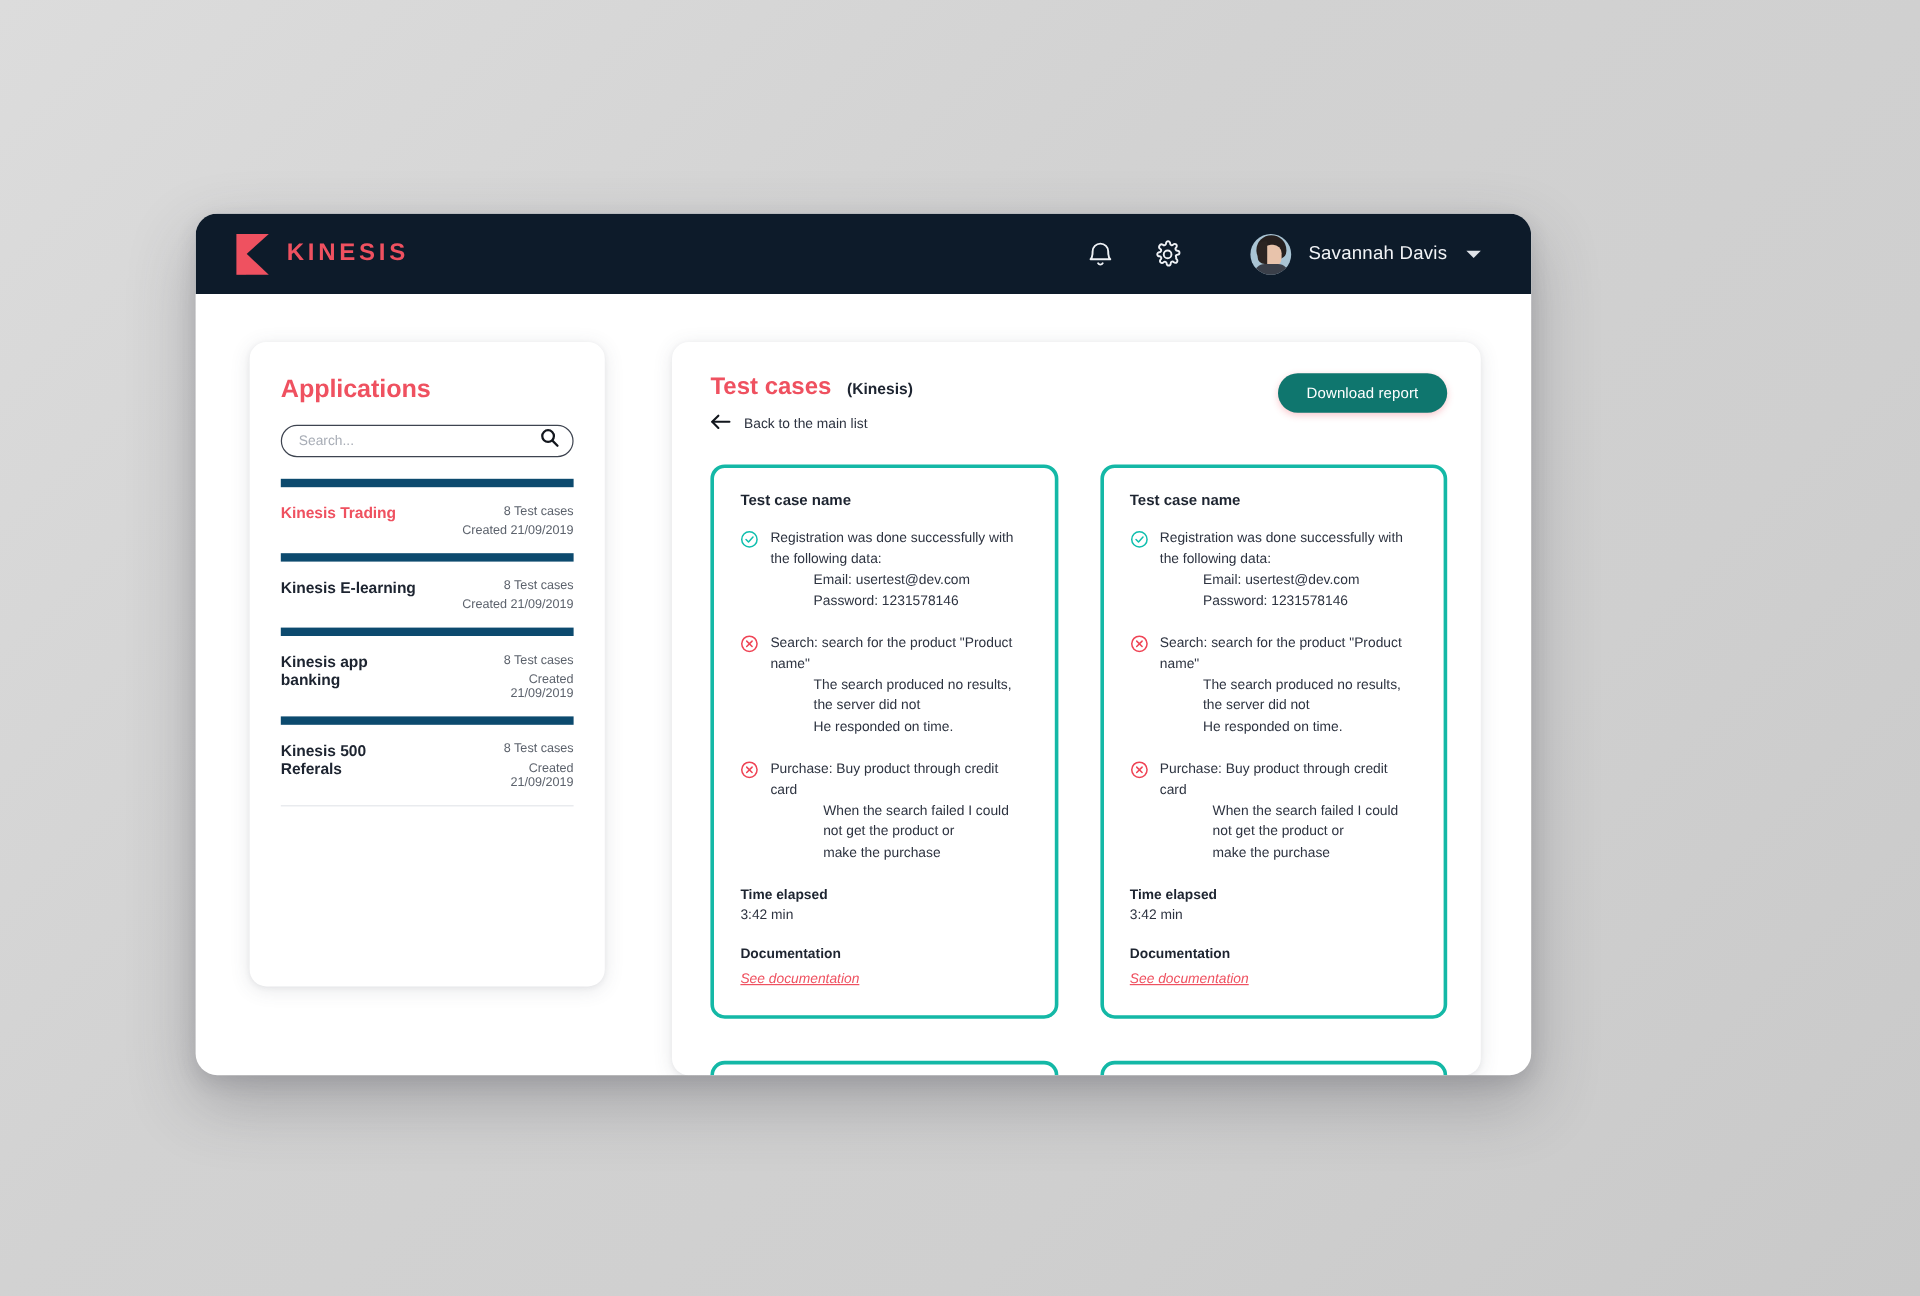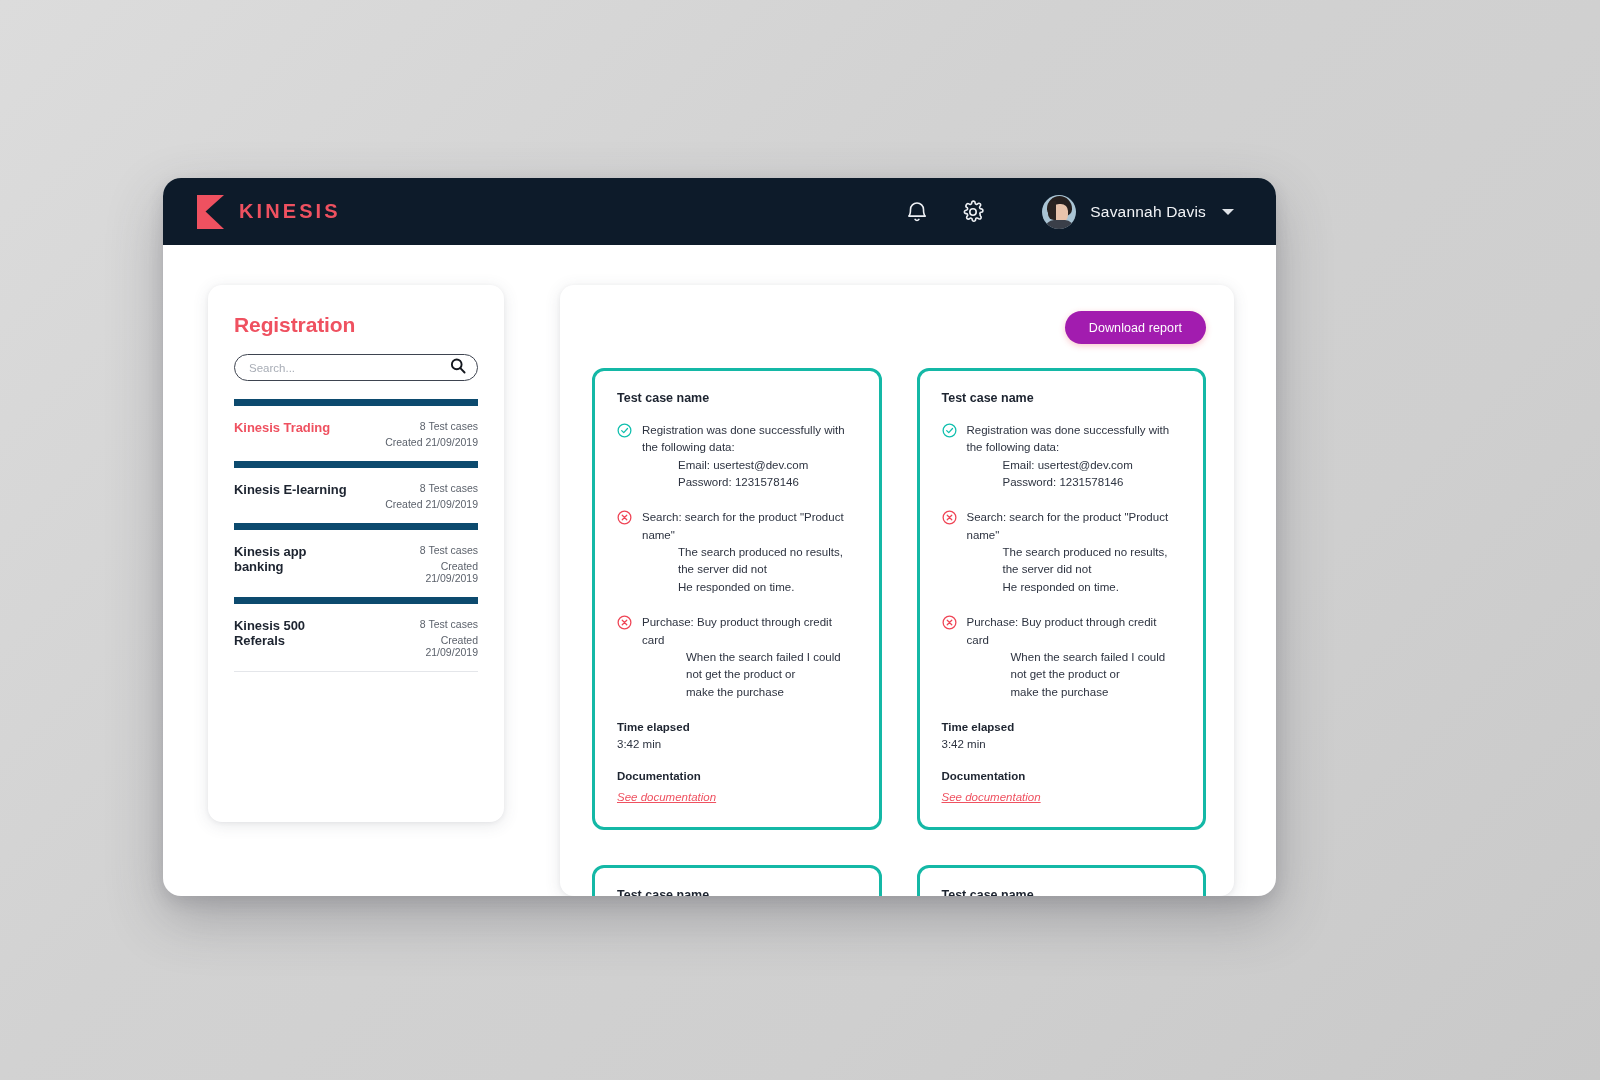--- a/index.html
+++ b/index.html
@@ -271,21 +271,21 @@
     margin-top: 11px;
     cursor: pointer;
   }
   .back-label {
     font-size: 11.5px;
     color: #2d3340;
   }
 
   .download-btn {
     margin-left: auto;
-    background: #a21caf;
+    background: #0f766e;
     color: #fff;
     border: none;
     border-radius: 19px;
     height: 33px;
     padding: 0 24px;
     font-family: "Liberation Sans", sans-serif;
     font-size: 12.5px;
     cursor: pointer;
     letter-spacing: 0.1px;
     box-shadow: 0 2px 6px rgba(239,81,96,0.32);
@@ -397,21 +397,21 @@
         </span>
         <span class="user-name">Savannah Davis</span>
         <span class="caret"></span>
       </div>
     </div>
   </div>
 
   <div class="content">
 
     <aside class="sidebar-card">
-      <h2 class="sidebar-title">Registration</h2>
+      <h2 class="sidebar-title">Applications</h2>
 
       <div class="search-wrap">
         <input class="search-input" type="text" placeholder="Search..." style="">
         <span>
           <svg width="18" height="18" viewBox="0 0 20 20" fill="none" stroke="#12161d" stroke-width="2.1" stroke-linecap="round">
             <circle cx="8.6" cy="8.2" r="5.4"></circle>
               <path d="M12.6 12.4L17.3 17.2"></path>
           </svg>
         </span>
       </div>
@@ -443,20 +443,35 @@
             <span class="app-meta">
               <span class="app-count">8 Test cases</span>
               <span class="app-created">Created 21/09/2019</span>
             </span>
           </li>
         </ul>
     </aside>
 
     <section class="main-card">
       <div class="main-head">
+        <div>
+          <div class="title-row">
+            <span class="main-title">Test cases</span>
+            <span class="main-subtitle">(Kinesis)</span>
+          </div>
+          <div class="back-row">
+            <span>
+              <svg width="17" height="13" viewBox="0 0 18 14" fill="none" stroke="#12161d" stroke-width="1.9" stroke-linecap="round" stroke-linejoin="round">
+                <path d="M17 7H1.6"></path>
+                  <path d="M7 1.5L1.5 7 7 12.5"></path>
+              </svg>
+            </span>
+            <span class="back-label">Back to the main list</span>
+          </div>
+        </div>
         <button class="download-btn">Download report</button>
       </div>
 
       <div class="case-grid" id="case-grid">
           <div class="case-card"><div class="case-name">Test case name</div><div class="step">
               <span class="step-icon"><svg width="15" height="15" viewBox="0 0 16 16" fill="none" stroke="#10bfae" stroke-width="1.35" stroke-linecap="round" stroke-linejoin="round">
                   <circle cx="8" cy="8" r="6.8"></circle>
                   <path d="M5 8.1l2.2 2.2L11.2 5.9"></path>
                 </svg></span>
               <span class="step-body">

